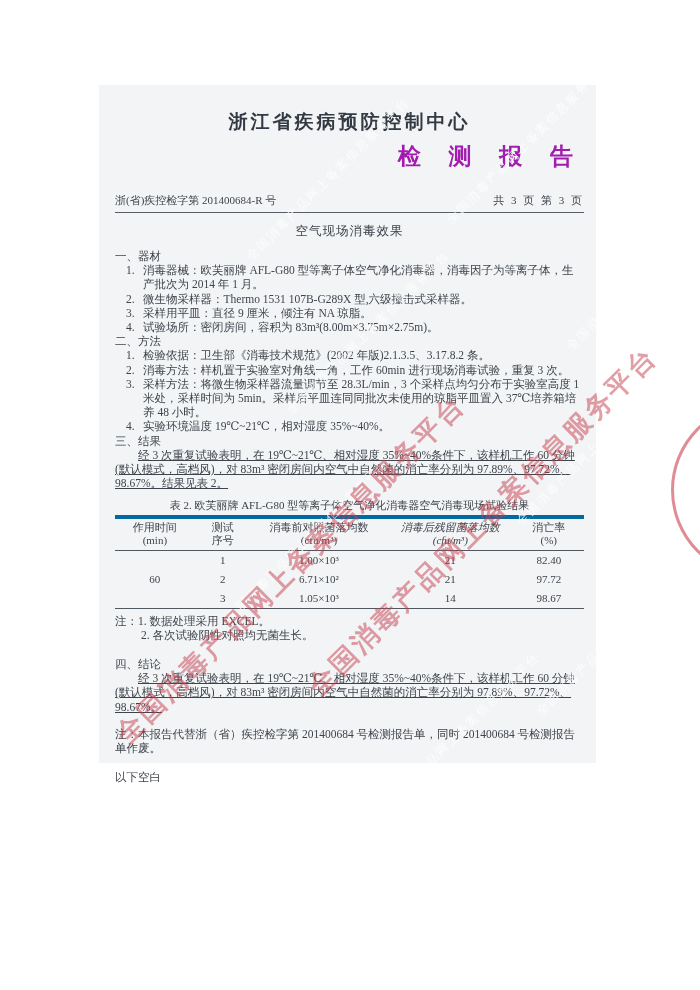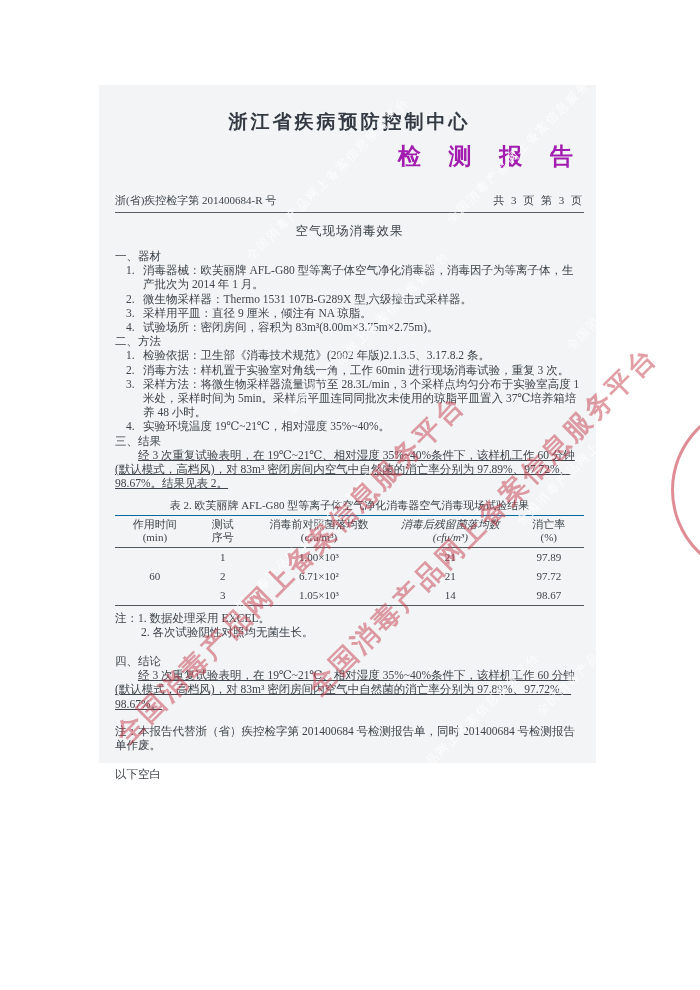--- a/index.html
+++ b/index.html
@@ -33,21 +33,21 @@
   .doc-body{font-size:11.5px;line-height:14.2px;margin-top:9px;}
   .sec-heading{margin:0;}
   .li{display:flex;margin-left:11px;}
   .li .no{flex:none;width:17px;}
   .li .txt{flex:1;}
   .para{text-indent:2em;margin:0;text-decoration:underline;}
 
   .tbl-wrap{margin-top:8px;}
   .tbl-title{text-align:center;font-size:11px;}
   table{width:100%;border-collapse:collapse;margin-top:2px;font-size:11px;
-        border-top:1px solid #0369a1;border-bottom:1px solid #4f575f;color:#3e444b;}
+        border-top:4px solid #0369a1;border-bottom:1px solid #4f575f;color:#3e444b;}
   thead th{font-weight:normal;padding:2px 0 3px 0;border-bottom:1px solid #4f575f;line-height:13px;}
   tbody td{text-align:center;padding:3px 0;line-height:13px;}
   th{text-align:center;}
   .c1{width:17%;} .c2{width:12%;} .c3{width:29%;} .c4{width:27%;font-style:italic;} .c5{width:15%;}
 
   .tbl-notes{margin-top:5px;}
   .tbl-notes .n2{margin-left:26px;}
 
   .sec4{margin-top:15px;}
   .footer-note{margin-top:13px;}
@@ -174,21 +174,21 @@
                     <div>(%)</div>
                 </th>
               </tr>
             </thead>
             <tbody>
               <tr>
                 <td rowspan="3">60</td>
                 <td>1</td>
                 <td>1.00×10³</td>
                 <td>21</td>
-                <td>97.89</td>
+                <td>82.40</td>
               </tr>
               <tr>
                 <td>2</td>
                 <td>6.71×10²</td>
                 <td>21</td>
                 <td>97.72</td>
               </tr>
               <tr>
                 <td>3</td>
                 <td>1.05×10³</td>

